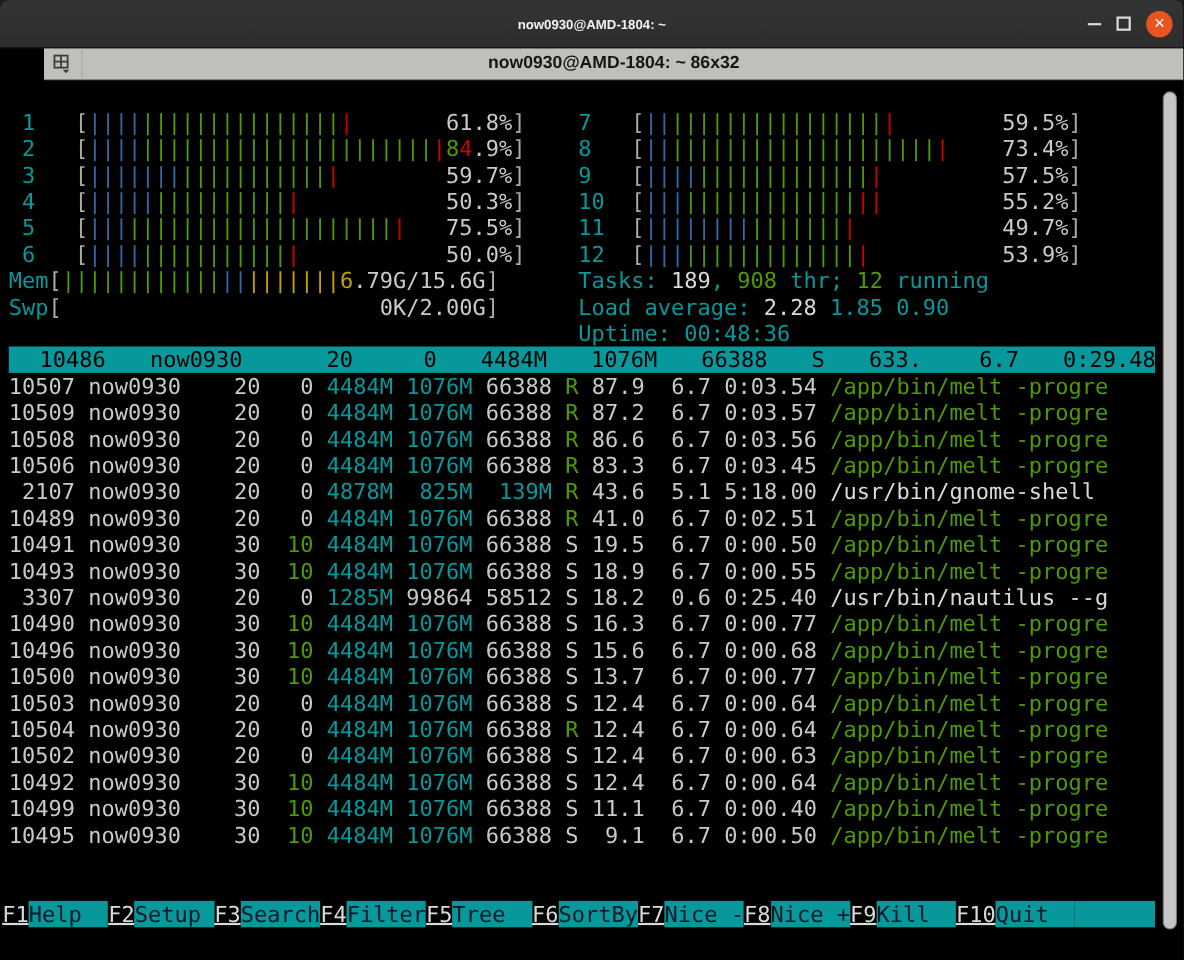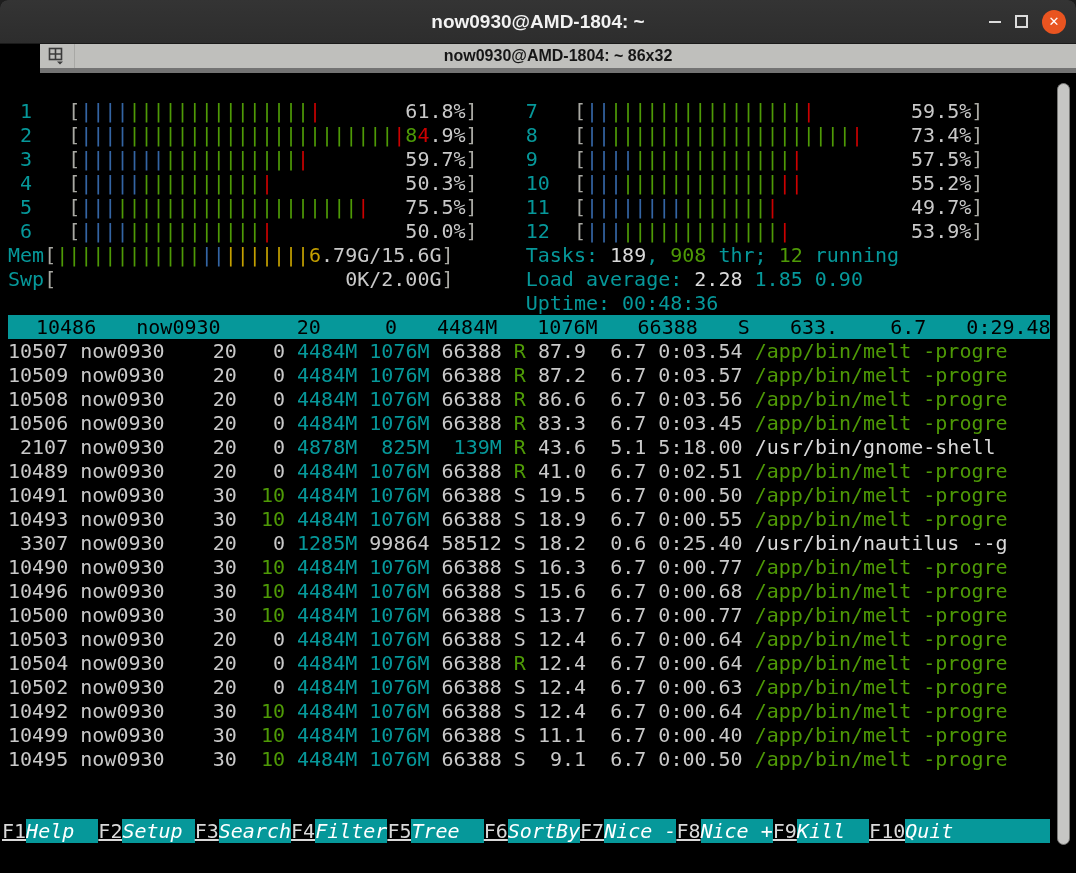--- a/index.html
+++ b/index.html
@@ -9,34 +9,34 @@
     font-family:"DejaVu Sans Mono",monospace;
   }
   
   .titlebar{
     height:44px;background:linear-gradient(#343434,var(--titlebar-bg));
     display:flex;align-items:center;position:relative;
     border-bottom:1px solid #1a1a1a;box-sizing:border-box;
   }
   .tb-title{
     position:absolute;left:0;right:0;text-align:center;
-    font-family:"Liberation Sans",sans-serif;font-size:19px;font-weight:bold;color:#f2f2f2;
+    font-family:"Liberation Sans",sans-serif;font-size:12px;font-weight:bold;color:#f2f2f2;
   }
   .tb-buttons{position:absolute;right:10px;display:flex;align-items:center;gap:14px;}
   .tb-min{width:12px;height:2px;background:#dcdcdc;display:inline-block;}
   .tb-max{width:9px;height:9px;border:2px solid #dcdcdc;display:inline-block;}
   .tb-close{
     width:24px;height:24px;border-radius:50%;background:var(--close-button);
     color:#fff;display:flex;align-items:center;justify-content:center;
     font-size:13px;font-family:"DejaVu Sans",sans-serif;
   }
   
   .tabbar{
     height:29px;background:var(--tabbar-bg);display:flex;align-items:center;
-    position:relative;border-bottom:5px solid #737373;box-sizing:border-box;margin-left:40px;
+    position:relative;border-bottom:1px solid #737373;box-sizing:border-box;margin-left:40px;
   }
   .grid-btn{width:34px;height:100%;display:flex;align-items:center;justify-content:center;
     border-right:1px solid #a8a8a5;}
   .tab-title{
     position:absolute;left:0;right:0;text-align:center;
     font-family:"Liberation Sans",sans-serif;font-size:16px;font-weight:bold;color:#161616;
   }
   
   .terminal{
     position:relative;height:799px;background:var(--background);
@@ -61,21 +61,21 @@
   .thead span{color:#031c00;}
   .hl{background:var(--selection-bg);}
   .trow.selected{background:var(--selection-bg);}
   .trow.selected span{color:#000 !important;margin-left:28px;}
   
   .fkeys{
     position:absolute;left:2px;right:26px;bottom:29px;height:24px;
     display:flex;white-space:pre;
   }
   .fk{color:var(--text-bright);text-decoration:underline;}
-  .fl{background:var(--selection-bg);color:#ffffff;font-style:italic;}
+  .fl{background:var(--selection-bg);color:#0f172a;}
   .f-fill{flex:1;background:var(--selection-bg);}
   
   .scrollbar{position:absolute;right:6px;top:10px;bottom:27px;width:13px;}
   .thumb{
     position:absolute;top:0;height:100%;width:100%;
     background:var(--scrollbar-thumb);border:1px solid #787876;
     border-radius:7px;box-sizing:border-box;
   }
 </style>
 </head>

